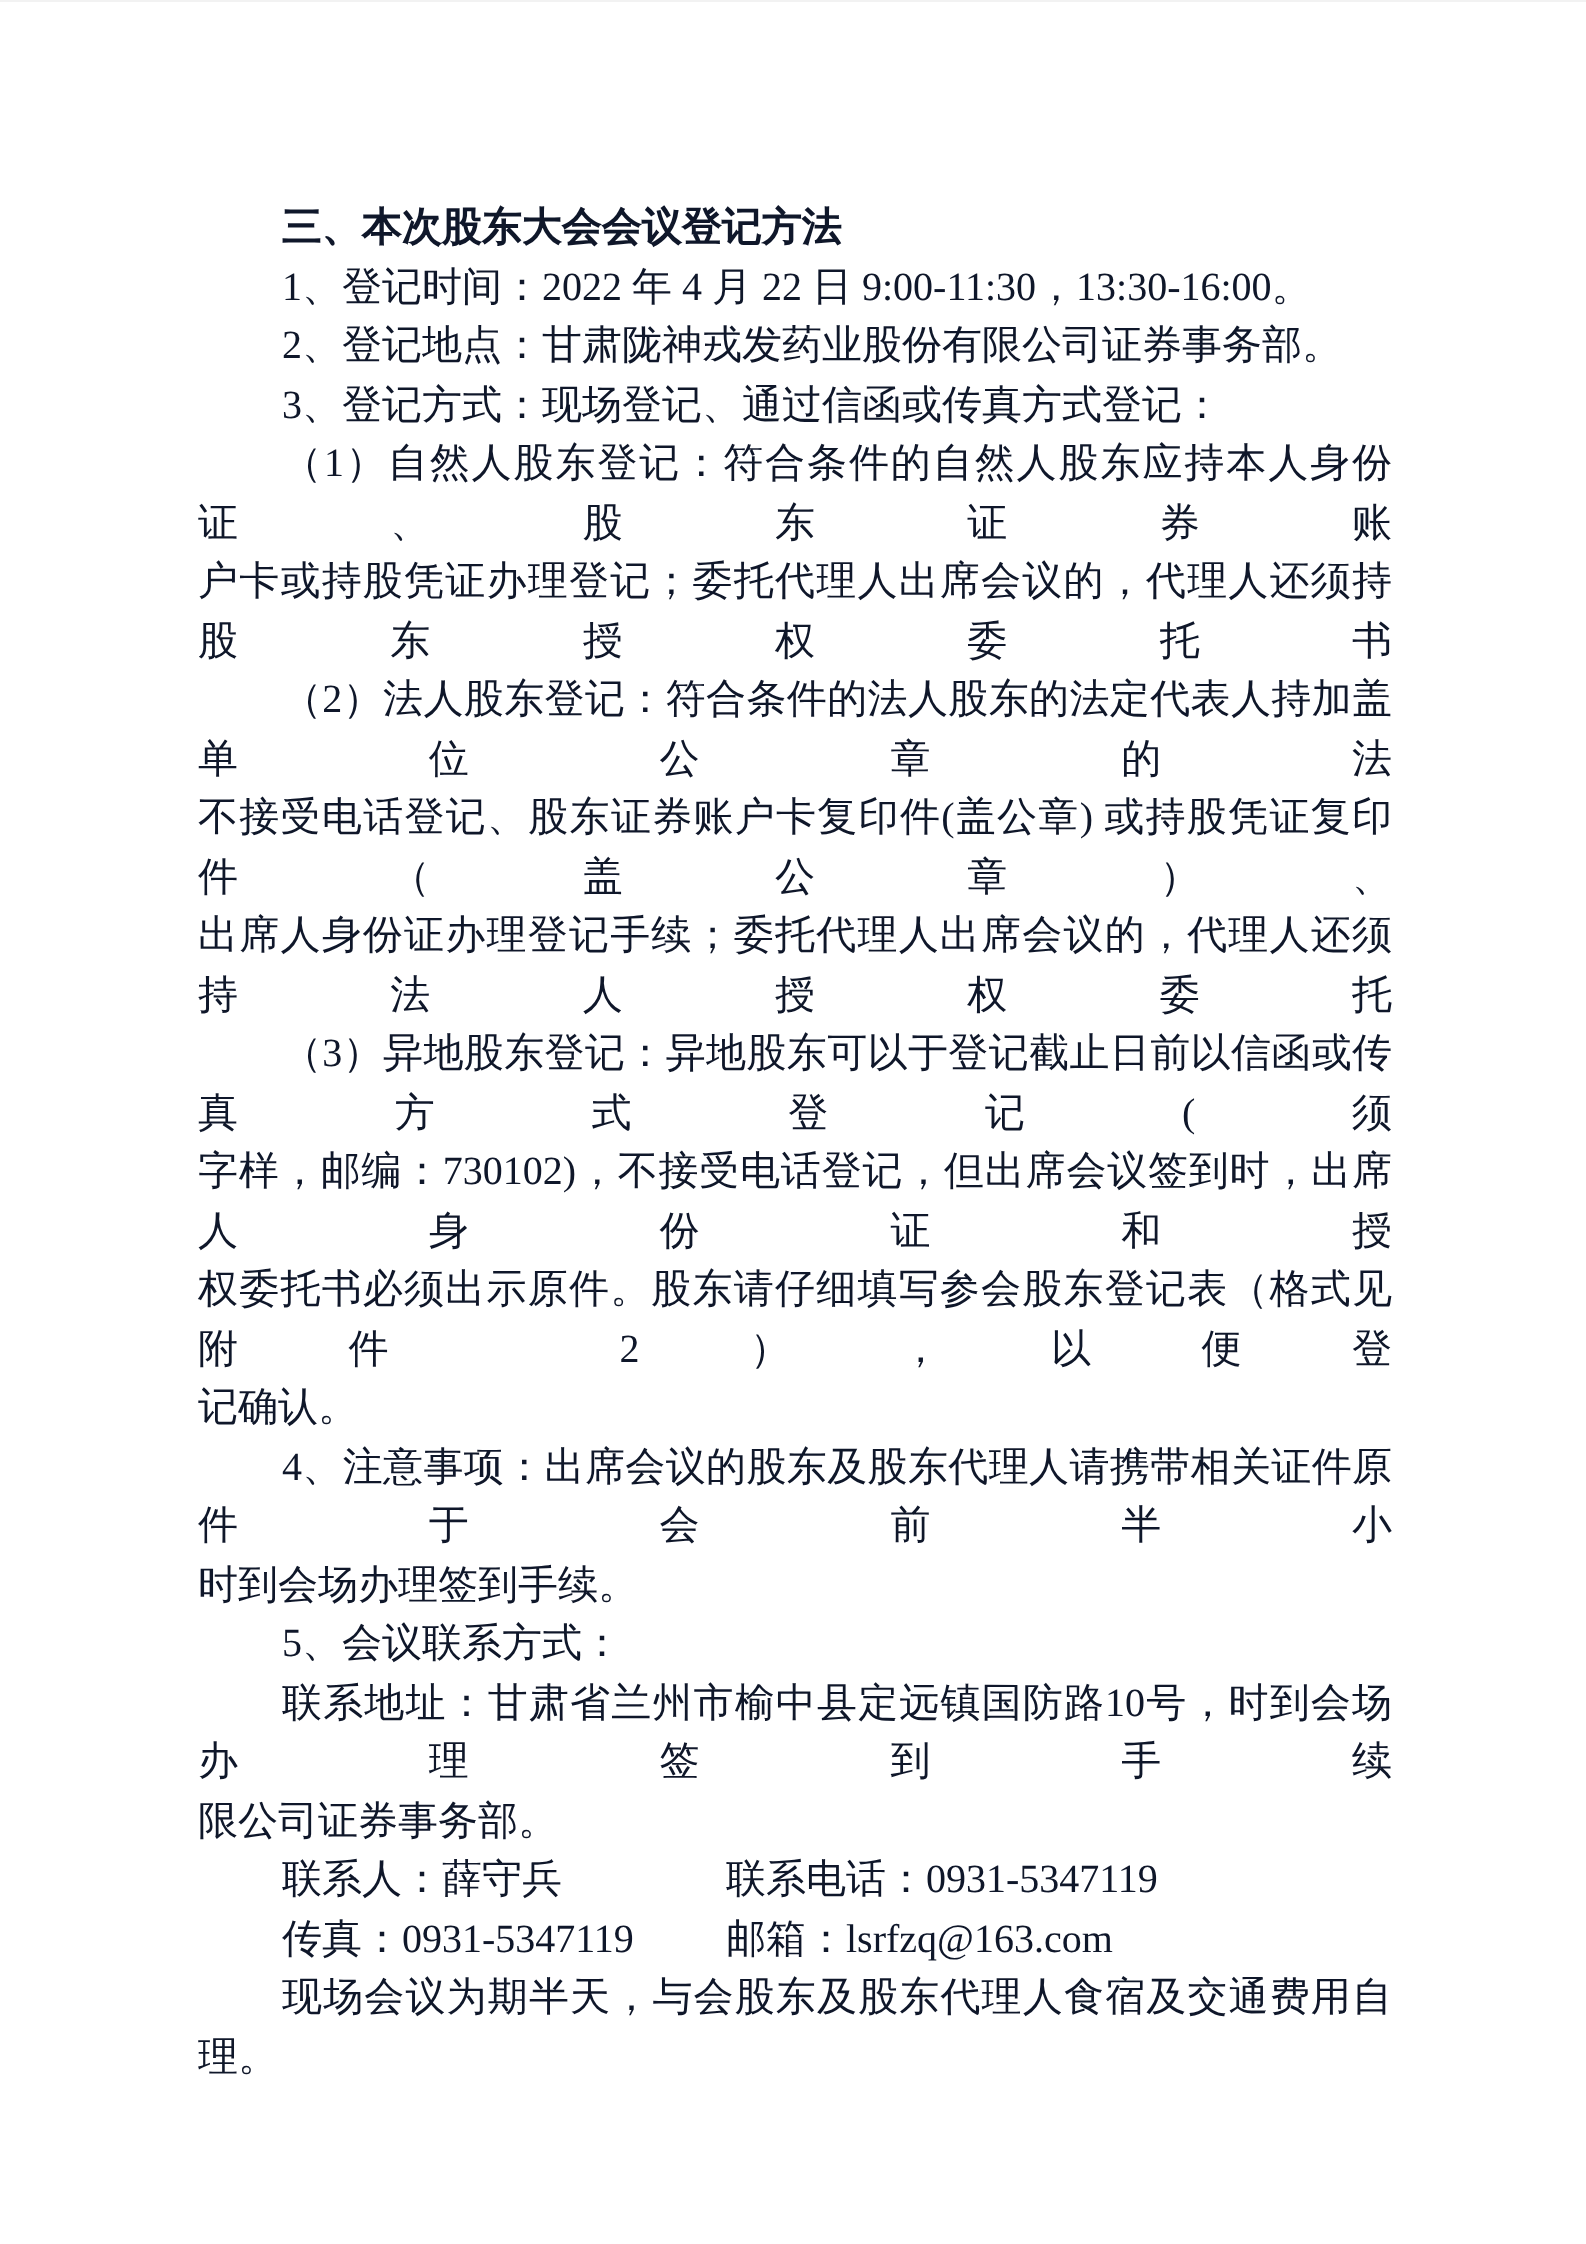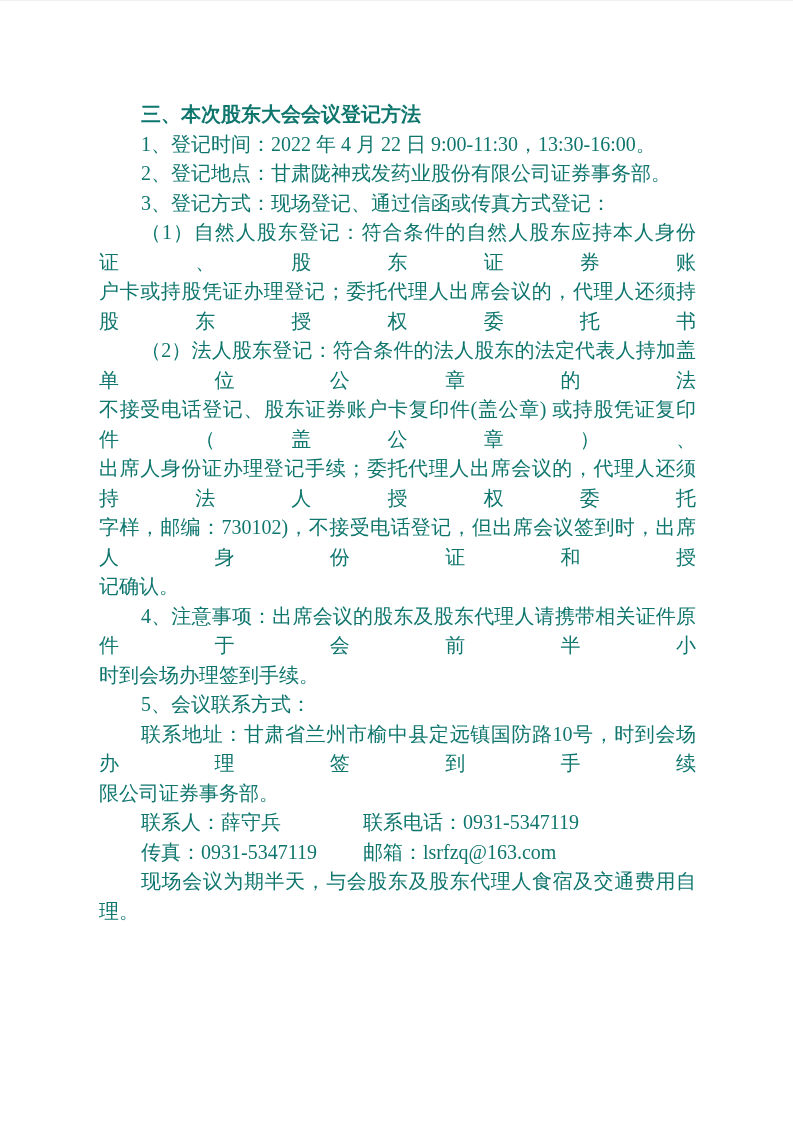--- a/index.html
+++ b/index.html
@@ -7,21 +7,21 @@
     padding: 0;
     background: #ffffff;
   }
   .page {
     position: relative;
     width: 793px;
     height: 1122px;
     background: #ffffff;
     overflow: hidden;
     font-family: "Liberation Serif", "DejaVu Serif", serif;
-    color: #0f766e;
+    color: #0f172a;
   }
   .page-top-edge {
     position: absolute;
     top: 0; left: 0;
     width: 100%; height: 1px;
     background: #f2f2f2;
   }
   .content {
     position: absolute;
     left: 99px;
@@ -61,21 +61,23 @@
   <div class="content" id="doc-content">
       <div class="line heading indent">三、本次股东大会会议登记方法</div>
       <div class="line indent">1、登记时间：2022 年 4 月 22 日 9:00-11:30，13:30-16:00。</div>
       <div class="line indent">2、登记地点：甘肃陇神戎发药业股份有限公司证券事务部。</div>
       <div class="line indent">3、登记方式：现场登记、通过信函或传真方式登记：</div>
       <div class="line indent j">（1）自然人股东登记：符合条件的自然人股东应持本人身份证、股东证券账</div>
       <div class="line j">户卡或持股凭证办理登记；委托代理人出席会议的，代理人还须持股东授权委托书</div>
       <div class="line indent j">（2）法人股东登记：符合条件的法人股东的法定代表人持加盖单位公章的法</div>
       <div class="line j">不接受电话登记、股东证券账户卡复印件(盖公章) 或持股凭证复印件（盖公章）、</div>
       <div class="line j">出席人身份证办理登记手续；委托代理人出席会议的，代理人还须持法人授权委托</div>
+      <div class="line indent j">（3）异地股东登记：异地股东可以于登记截止日前以信函或传真方式登记(须</div>
       <div class="line j">字样，邮编：730102)，不接受电话登记，但出席会议签到时，出席人身份证和授</div>
+      <div class="line j">权委托书必须出示原件。股东请仔细填写参会股东登记表（格式见附件 2），以便登</div>
       <div class="line">记确认。</div>
       <div class="line indent j">4、注意事项：出席会议的股东及股东代理人请携带相关证件原件于会前半小</div>
       <div class="line">时到会场办理签到手续。</div>
       <div class="line indent">5、会议联系方式：</div>
       <div class="line indent j">联系地址：甘肃省兰州市榆中县定远镇国防路10号，时到会场办理签到手续</div>
       <div class="line">限公司证券事务部。</div>
       <div class="line indent"><span class="col-left">联系人：薛守兵</span><span class="col-right">联系电话：0931-5347119</span></div>
       <div class="line indent"><span class="col-left">传真：0931-5347119</span><span class="col-right">邮箱：lsrfzq@163.com</span></div>
       <div class="line indent">现场会议为期半天，与会股东及股东代理人食宿及交通费用自理。</div>
     </div>

